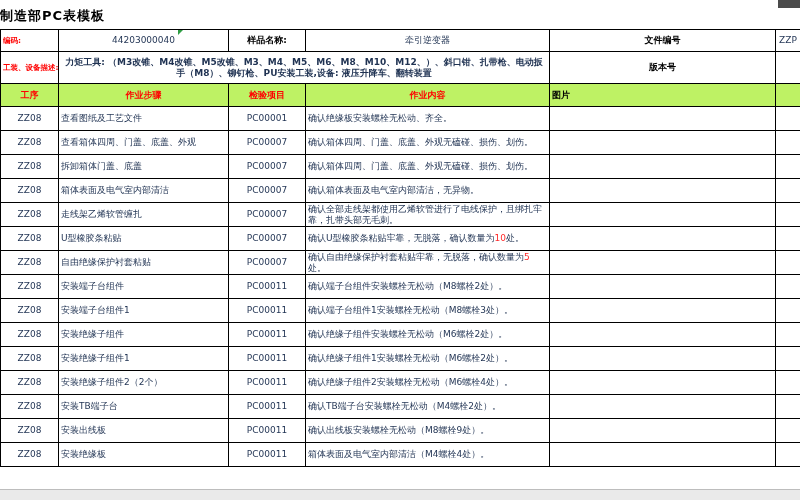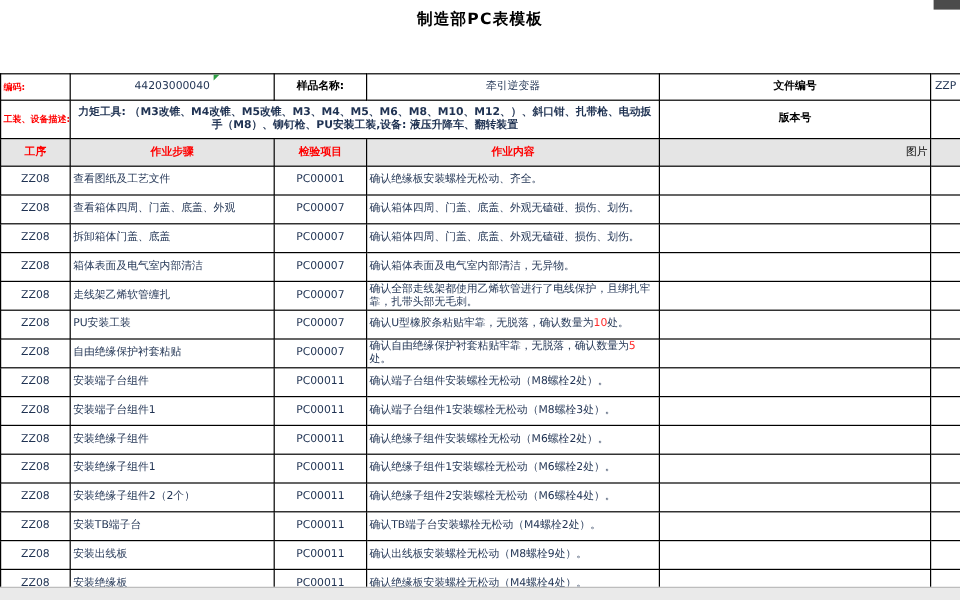--- a/index.html
+++ b/index.html
@@ -3,43 +3,43 @@
 <meta charset="utf-8">
 <style>
   html,body{margin:0;padding:0;}
   body{
     width:800px;height:500px;overflow:hidden;background:#ffffff;
     font-family:"DejaVu Sans","Liberation Sans",sans-serif;
     position:relative;
   }
   .page{position:relative;width:800px;height:500px;background:#ffffff;}
   .title{
-    text-align:center;font-size:13px;font-weight:bold;color:#000;
+    font-size:13px;font-weight:bold;color:#000;
     padding-top:7px;height:22px;letter-spacing:1px;
   }
   table.sheet{
     border-collapse:collapse;table-layout:fixed;width:800px;
-    font-size:9px;color:#1f3252;margin-top:32px;
+    font-size:9px;color:#1f3252;
   }
   table.sheet td{
     border:1px solid #000;overflow:hidden;vertical-align:middle;
     padding:0 2px;line-height:1.2;
   }
   col.c1{width:58px}col.c2{width:170px}col.c3{width:77px}
   col.c4{width:244px}col.c5{width:226px}col.c6{width:25px}
   tr.r-info1 td{height:21px;}
   tr.r-info2 td{height:31px;}
-  tr.r-head td{height:22px;background:#e5e5e5;}
+  tr.r-head td{height:22px;background:#bef264;}
   tr.r-body td{height:23px;}
   .lab-red{color:#ff0000;font-weight:bold;font-size:7.5px;white-space:nowrap;text-align:left;}
   .lab-black{color:#000;font-weight:bold;text-align:center;}
   .val-center{text-align:center;}
   .val-left{text-align:center;}
   .head-red{color:#ff0000;font-weight:bold;text-align:center;}
-  .head-black{color:#000;font-weight:normal;text-align:right;}
+  .head-black{color:#000;font-weight:bold;text-align:left;}
   .cell-rel{position:relative;}
   .green-tri{
     position:absolute;left:119px;top:0;width:0;height:0;
     border-top:5px solid #2f9e44;border-right:5px solid transparent;
   }
   .tooling{font-weight:bold;text-align:center;line-height:1.25;}
   .c-step,.c-content{text-align:left;padding:0 3px;}
   .c-process,.c-insp{text-align:center;}
   .hl{color:#ff2a2a;}
   .bottom-strip{
@@ -138,21 +138,21 @@
     <td class="c-process">ZZ08</td>
     <td class="c-step">走线架乙烯软管缠扎</td>
     <td class="c-insp">PC00007</td>
     <td class="c-content"><span>确认全部走线架都使用乙烯软管进行了电线保护，且绑扎牢靠，扎带头部无毛刺。</span></td>
     <td class="c-pic"></td>
     <td></td>
   </tr>
 
   <tr class="r-body">
     <td class="c-process">ZZ08</td>
-    <td class="c-step">PU安装工装</td>
+    <td class="c-step">U型橡胶条粘贴</td>
     <td class="c-insp">PC00007</td>
     <td class="c-content"><span>确认U型橡胶条粘贴牢靠，无脱落，确认数量为</span><span class="hl">10</span><span>处。</span></td>
     <td class="c-pic"></td>
     <td></td>
   </tr>
 
   <tr class="r-body">
     <td class="c-process">ZZ08</td>
     <td class="c-step">自由绝缘保护衬套粘贴</td>
     <td class="c-insp">PC00007</td>
@@ -221,21 +221,21 @@
     <td class="c-insp">PC00011</td>
     <td class="c-content"><span>确认出线板安装螺栓无松动（M8螺栓9处）。</span></td>
     <td class="c-pic"></td>
     <td></td>
   </tr>
 
   <tr class="r-body">
     <td class="c-process">ZZ08</td>
     <td class="c-step">安装绝缘板</td>
     <td class="c-insp">PC00011</td>
-    <td class="c-content"><span>确认绝缘板安装螺栓无松动（M4螺栓4处）。</span></td>
+    <td class="c-content"><span>箱体表面及电气室内部清洁（M4螺栓4处）。</span></td>
     <td class="c-pic"></td>
     <td></td>
   </tr>
 </tbody>
   </table>
 
   <div class="bottom-strip"></div>
   <div class="corner-dark"></div>
 </div>
 

